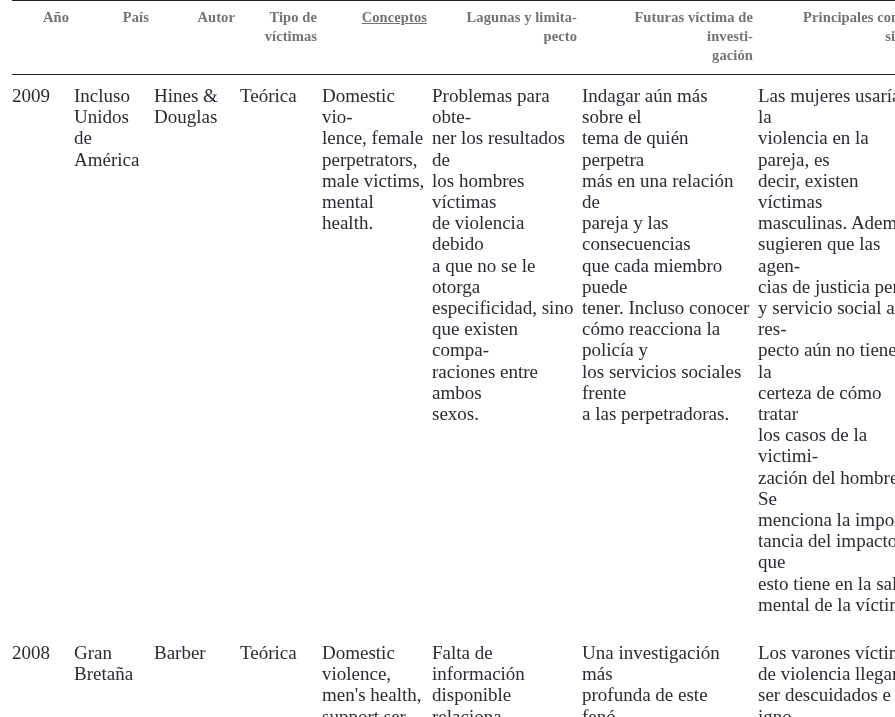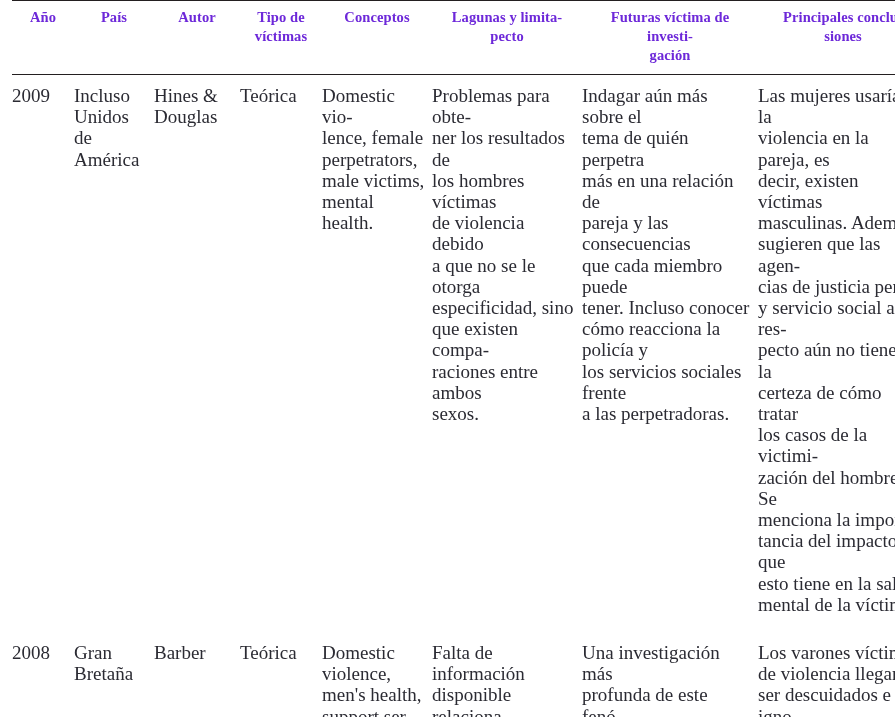--- a/index.html
+++ b/index.html
@@ -23,24 +23,24 @@
   table.review-table {
     width: 870px;
     margin-left: 12px;
     border-collapse: collapse;
     table-layout: fixed;
   }
   table.review-table thead th {
     font-weight: bold;
     font-size: 14.5px;
     line-height: 19px;
-    text-align: center;
+    text-align: right;
     vertical-align: top;
     padding: 7px 5px 9px 5px;
-    color: #6d28d9;
+    color: #737373;
     border-top: 1.4px solid #231f20;
     border-bottom: 1.2px solid #231f20;
     letter-spacing: 0.1px;
   }
   table.review-table tbody td {
     font-size: 19px;
     line-height: 21.2px;
     vertical-align: top;
     text-align: left;
     padding: 0 6px 0 0;
@@ -60,21 +60,21 @@
   td.col-tipo   { width: 72px;  }
   td.col-concep { width: 100px; }
   td.col-lagun  { width: 140px; }
   td.col-futur  { width: 166px; }
   td.col-conclu { width: 160px; }
 
   th.h-anio   { width: 52px; }
   th.h-pais   { width: 70px; margin-top: 20px; }
   th.h-autor  { width: 76px; }
   th.h-tipo   { width: 72px; }
-  th.h-concep { width: 100px; }
+  th.h-concep { width: 100px; text-decoration: underline; }
   th.h-lagun  { width: 140px; }
   th.h-futur  { width: 166px; }
   th.h-conclu { width: 160px; }
 </style>
 </head>
 <body>
 
 <div class="table-wrap">
   <table class="review-table">
     <thead>

